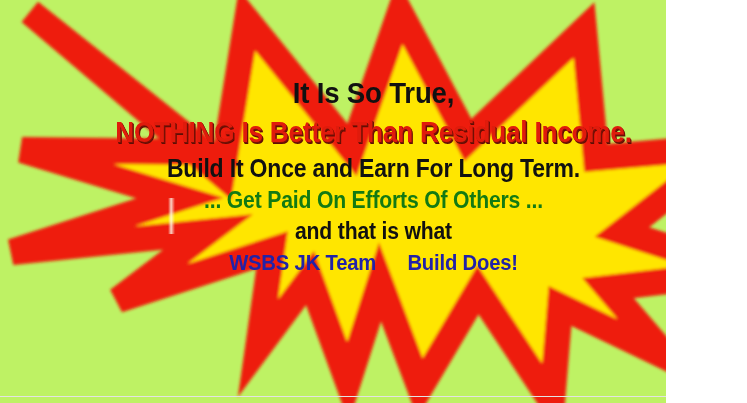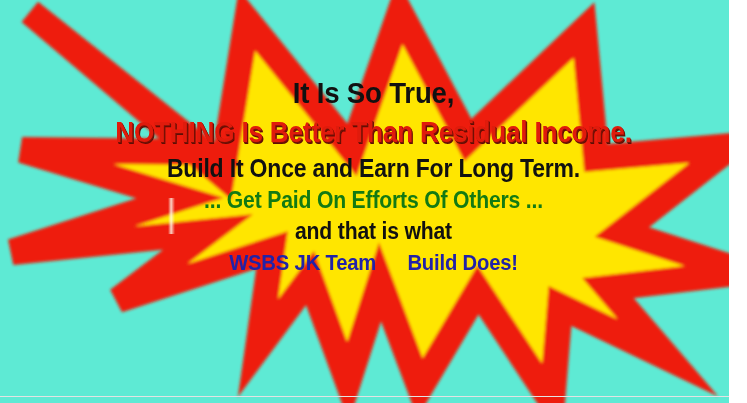--- a/index.html
+++ b/index.html
@@ -7,23 +7,23 @@
     margin: 0;
     padding: 0;
     background: #ffffff;
   }
   body {
     font-family: "Liberation Sans", sans-serif;
   }
 
   #banner {
     position: relative;
-    width: 729px;
+    width: 666px;
     height: 403px;
-    background: #5eead4;
+    background: #bef264;
     overflow: hidden;
   }
 
   
   #starburst {
     position: absolute;
     left: 0;
     top: 0;
     width: 747px;
     height: 403px;

